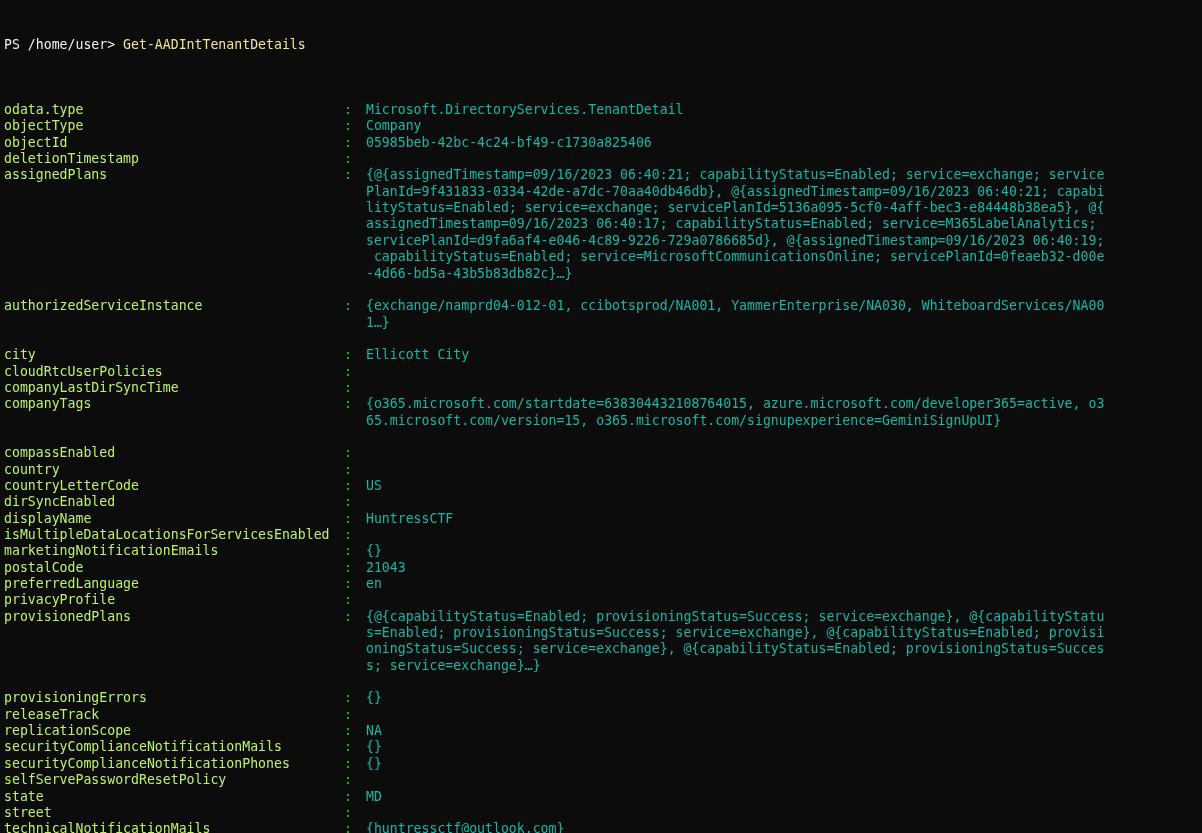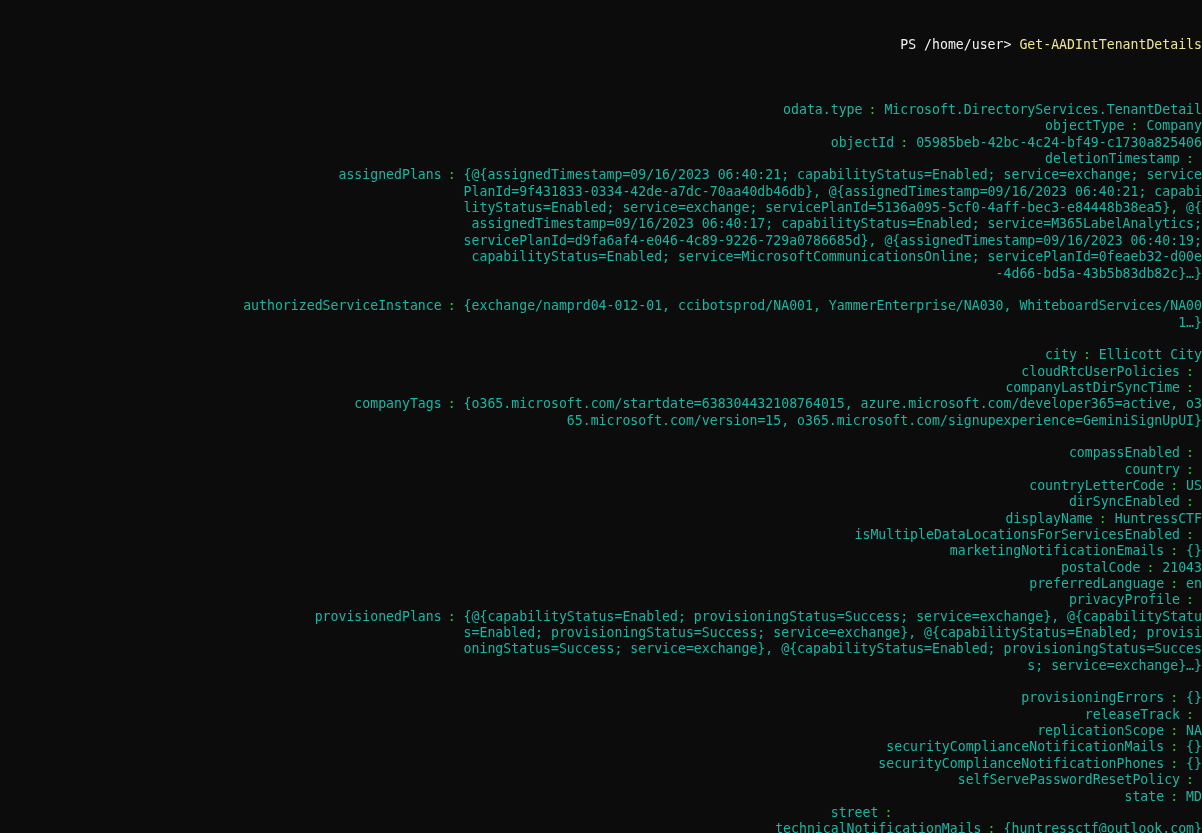--- a/index.html
+++ b/index.html
@@ -13,45 +13,44 @@
     width: 1202px;
     height: 833px;
     overflow: hidden;
     font-family: "DejaVu Sans Mono", "Liberation Mono", monospace;
   }
   .terminal {
     position: relative;
     width: 1202px;
     height: 833px;
     background: #0c0c0c;
-    padding: 4px 0 0 4px;
+    padding: 4px 16px 0 4px;
     font-size: 13.2px;
     line-height: 16.35px;
     letter-spacing: 0px;
     color: #cccccc;
     white-space: pre;
-    text-align: right;
   }
   .prompt-line {
     margin-bottom: 16.35px;
   }
   .ps-prompt { color: #f2f2f2; }
   .ps-cmd { color: #f0e68c; }
 
   .rows { position: relative; }
 
   .row {
     display: block;
     height: 16.35px;
     white-space: pre;
   }
   .key {
     display: inline-block;
     width: 340px;
-    color: #14b8a6;
+    color: #bef264;
     vertical-align: top;
   }
   .sep {
     display: inline-block;
     width: 14px;
     color: #1ad41a;
     vertical-align: top;
   }
   .val {
     display: inline-block;

